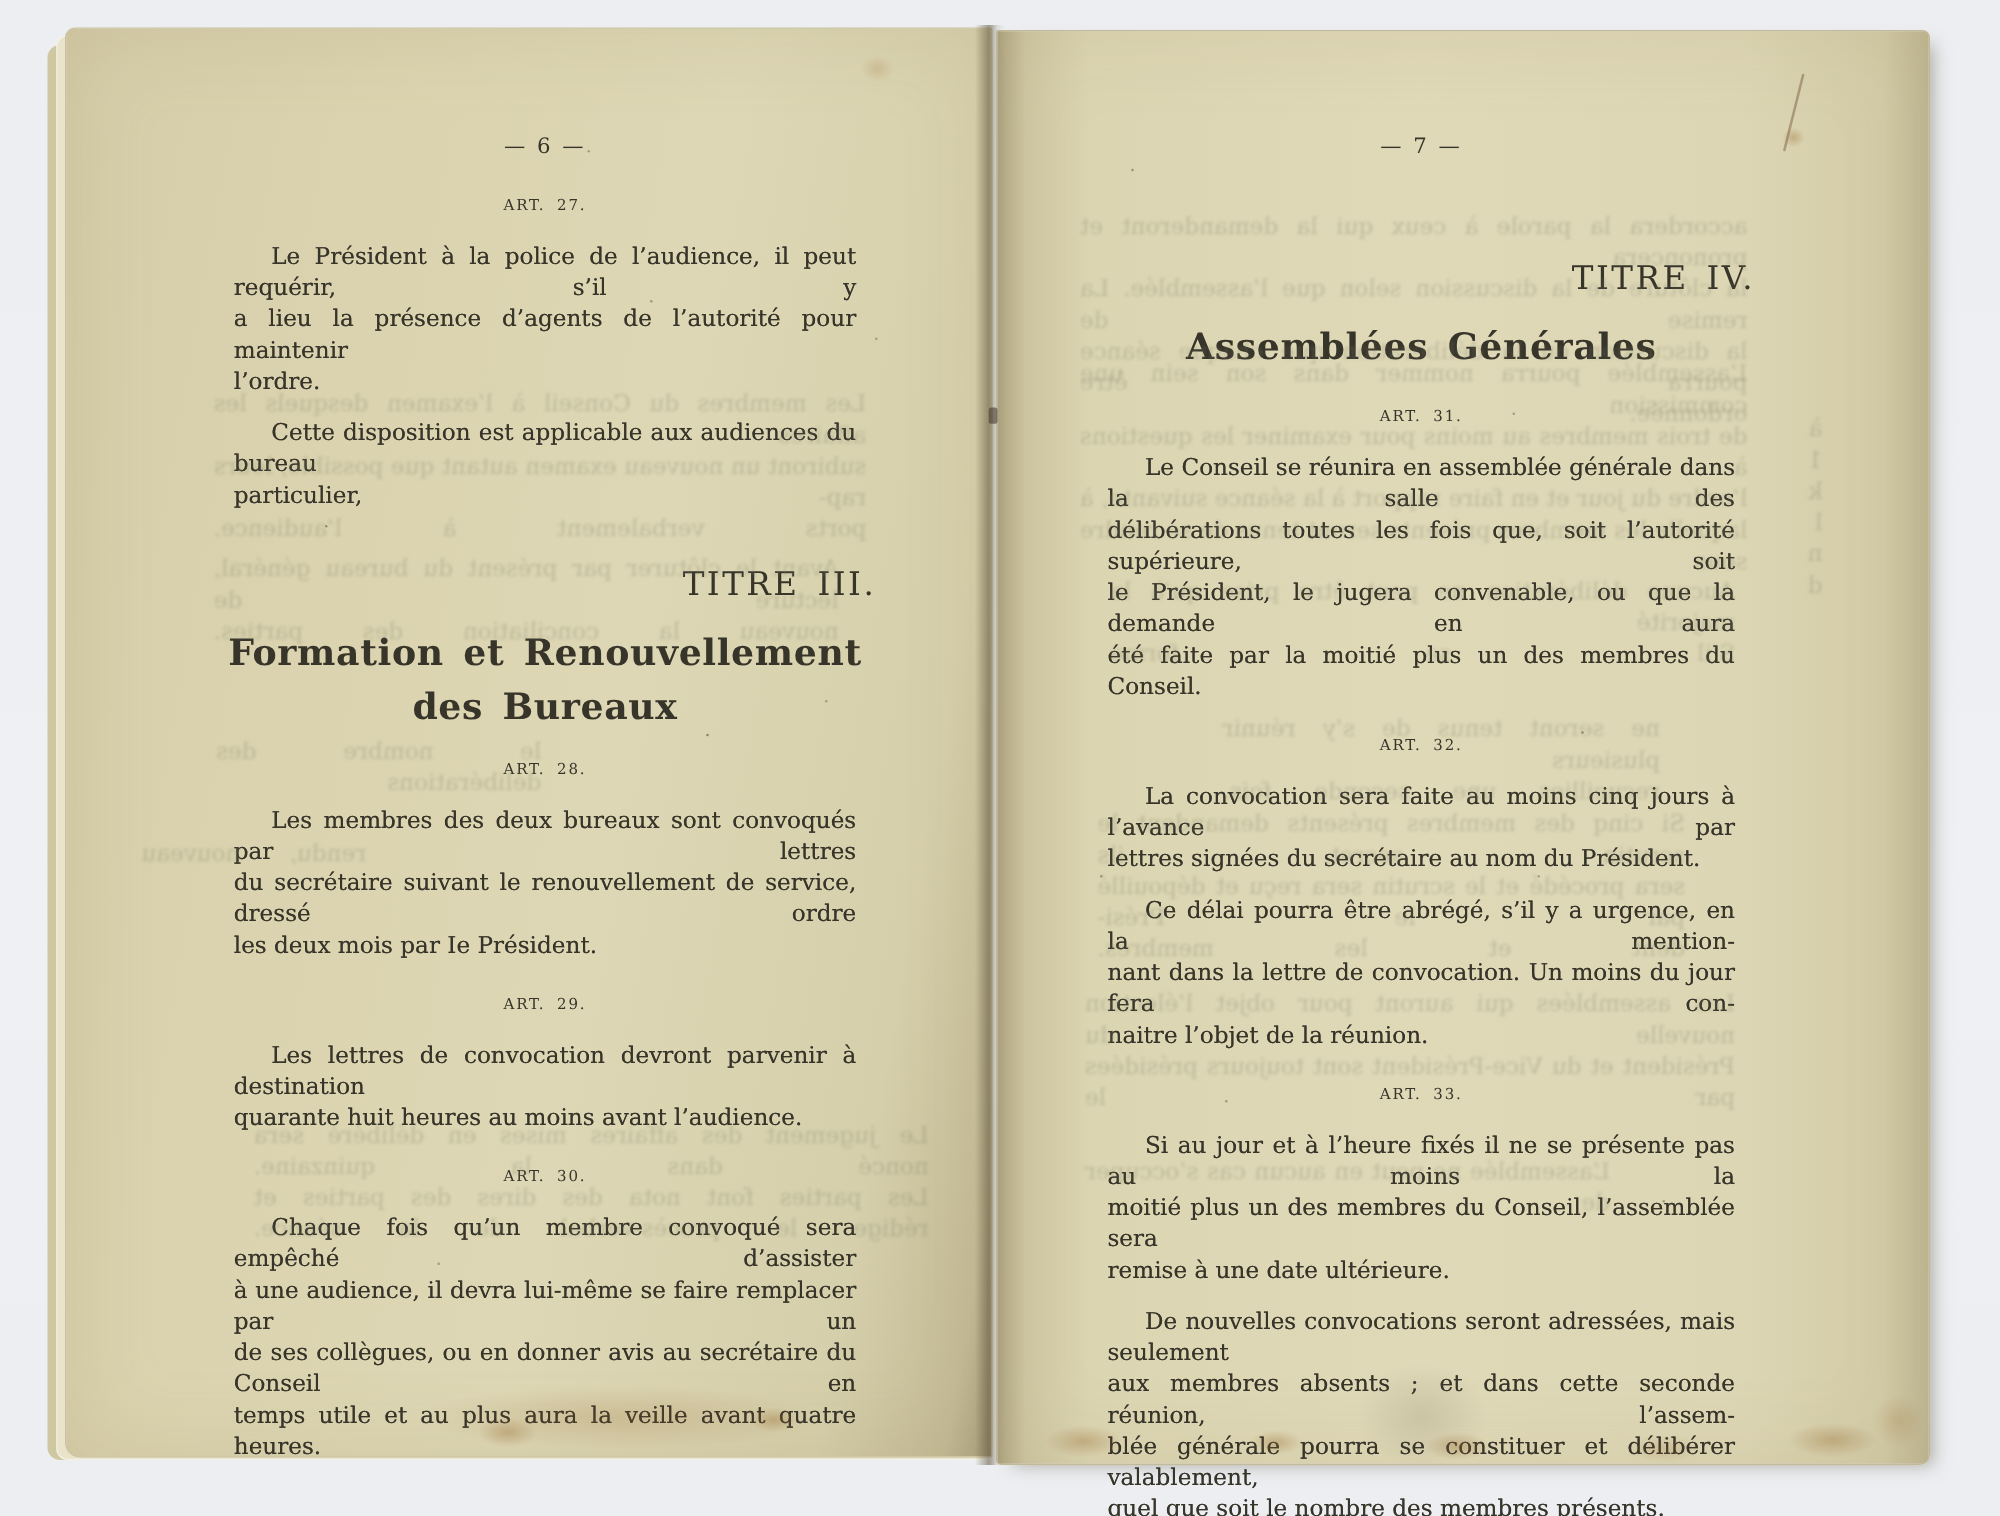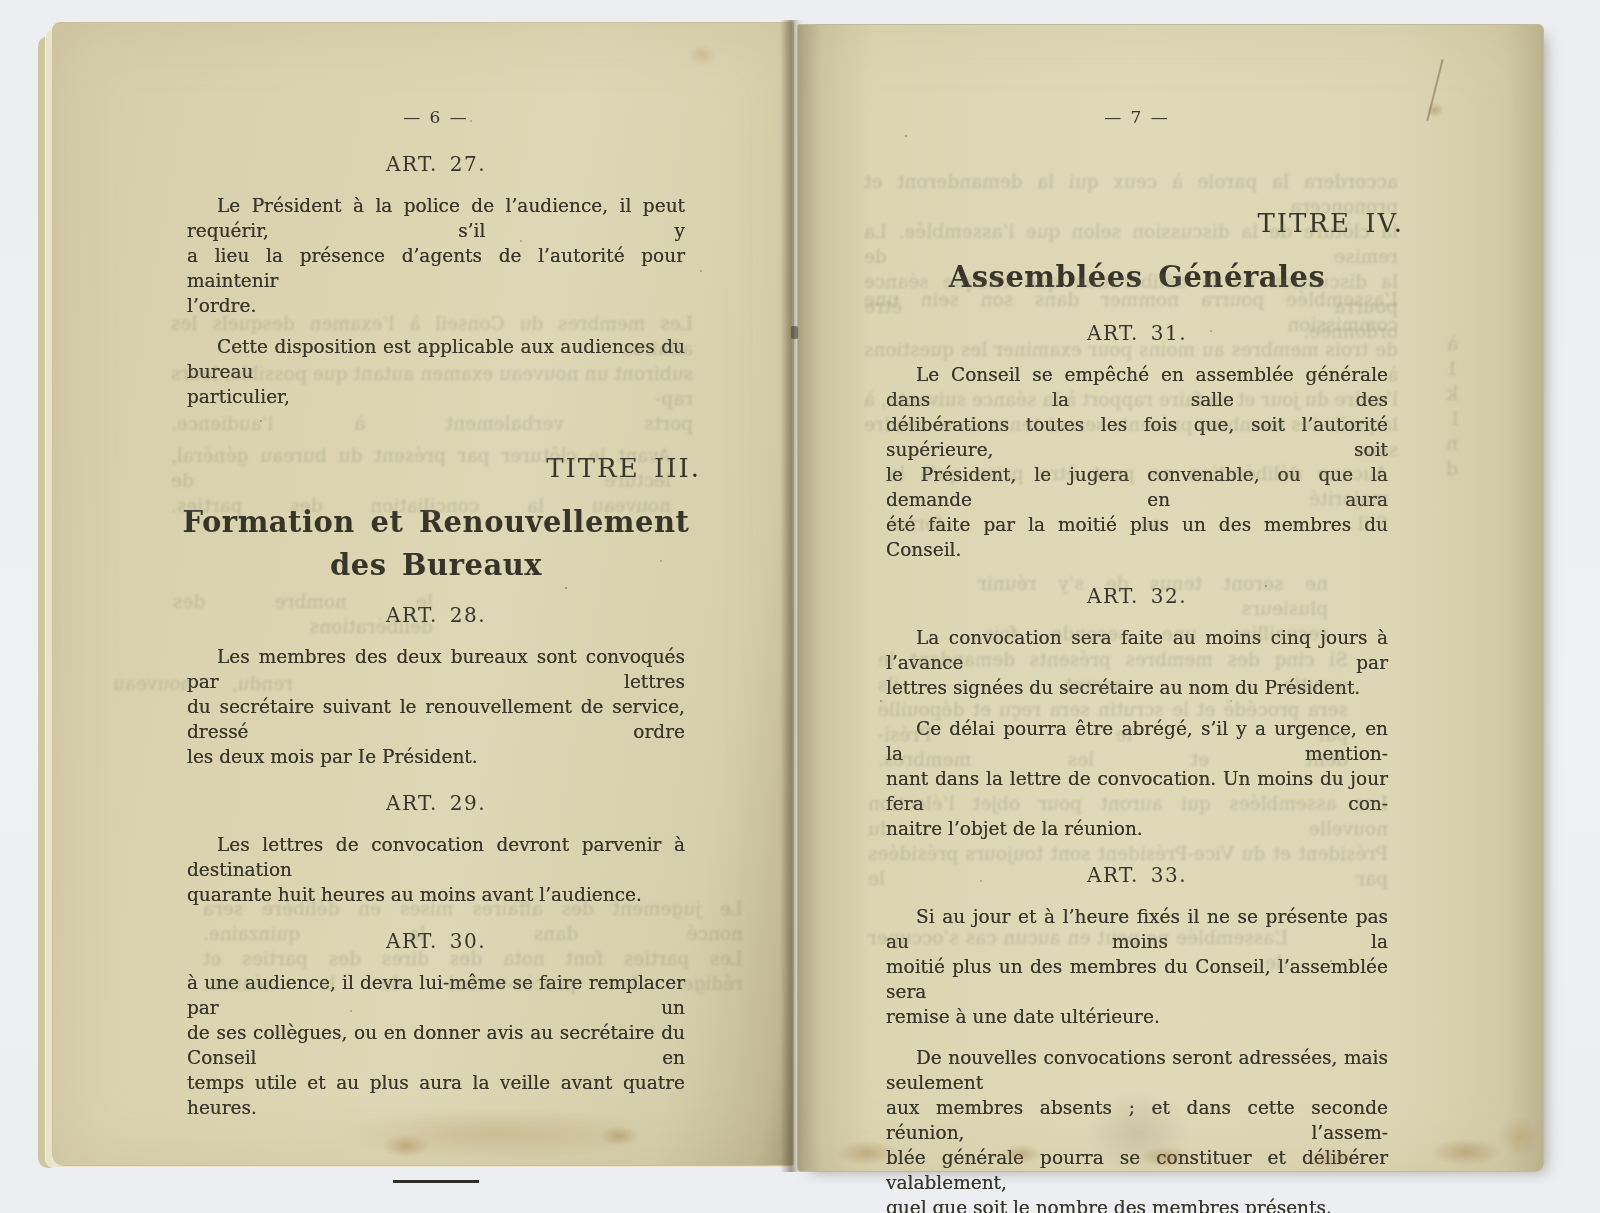--- a/index.html
+++ b/index.html
@@ -28,21 +28,21 @@
   }
   .gutter{
     position:absolute;left:780px;top:20px;width:24px;height:1152px;
     background:linear-gradient(90deg,rgba(70,60,40,0) 0%,rgba(95,84,62,.55) 46%,rgba(110,98,74,.5) 54%,rgba(150,140,110,.18) 75%,rgba(150,140,110,0) 100%);
     z-index:5;pointer-events:none;
   }
   .content{position:absolute;}
   #left-content{left:118px;top:82px;width:530px;}
   #right-content{left:72px;top:80px;width:534px;}
   .pagenum{text-align:center;font-size:17px;letter-spacing:2px;line-height:25px;}
-  .art{font-size:20px;letter-spacing:1.5px;word-spacing:4px;text-align:center;line-height:25px;margin:22px 0 4px;}
+  .art{font-size:12px;letter-spacing:1.5px;word-spacing:4px;text-align:center;line-height:25px;margin:22px 0 4px;}
   .titre{font-size:26px;letter-spacing:2px;word-spacing:4px;text-align:right;line-height:34px;margin:42px 0 0;}
   .chapter{font-size:29px;font-weight:bold;letter-spacing:.5px;word-spacing:5px;text-align:center;line-height:43px;margin:16px 0 0;}
   .para{margin:16px;}
   .para .line{font-size:18.5px;line-height:25px;text-align:justify;text-align-last:justify;white-space:normal;text-shadow:0 0 .5px rgba(55,50,40,.75);}
   .para .line.first{text-indent:30px;}
   .para .line.last{text-align-last:auto;}
   .rule{width:86px;height:3px;background:#2e2c26;margin:60px auto 0;}
   .ghost{
     position:absolute;transform:scaleX(-1);
     color:rgba(125,132,104,.32);
@@ -100,20 +100,21 @@
           <div class="line">du secrétaire suivant le renouvellement de service, dressé ordre</div>
           <div class="line last">les deux mois par Ie Président.</div>
         </div>
         <div class="art">ART. 29.</div>
         <div class="para">
           <div class="line first">Les lettres de convocation devront parvenir à destination</div>
           <div class="line last">quarante huit heures au moins avant l’audience.</div>
         </div>
         <div class="art">ART. 30.</div>
         <div class="para">
+          <div class="line first">Chaque fois qu’un membre convoqué sera empêché d’assister</div>
           <div class="line">à une audience, il devra lui-même se faire remplacer par un</div>
           <div class="line">de ses collègues, ou en donner avis au secrétaire du Conseil en</div>
           <div class="line last">temps utile et au plus aura la veille avant quatre heures.</div>
         </div>
         <div class="rule"></div>
       </div>
   <div class="ghost" style="top: 288px; left: 118px; width: 522px;">
         <div>Les membres du Conseil à l’examen desquels les affaires</div>
         <div>subiront un nouveau examen autant que possible, leurs rap-</div>
         <div>ports verbalement à l’audience.</div>
@@ -138,21 +139,21 @@
 
   <div class="page page-right" id="page-right">
     <div class="content" id="right-content">
       <div class="pagenum">— 7 —</div>
     <div class="titre" style="margin-top: 76px;">TITRE IV.</div>
         <div class="chapter">
           <div>Assemblées Générales</div>
         </div>
         <div class="art">ART. 31.</div>
         <div class="para">
-          <div class="line first">Le Conseil se empêché en assemblée générale dans la salle des</div>
+          <div class="line first">Le Conseil se réunira en assemblée générale dans la salle des</div>
           <div class="line">délibérations toutes les fois que, soit l’autorité supérieure, soit</div>
           <div class="line">le Président, le jugera convenable, ou que la demande en aura</div>
           <div class="line last">été faite par la moitié plus un des membres du Conseil.</div>
         </div>
         <div class="art">ART. 32.</div>
         <div class="para">
           <div class="line first">La convocation sera faite au moins cinq jours à l’avance par</div>
           <div class="line last">lettres signées du secrétaire au nom du Président.</div>
         </div>
         <div class="para">

